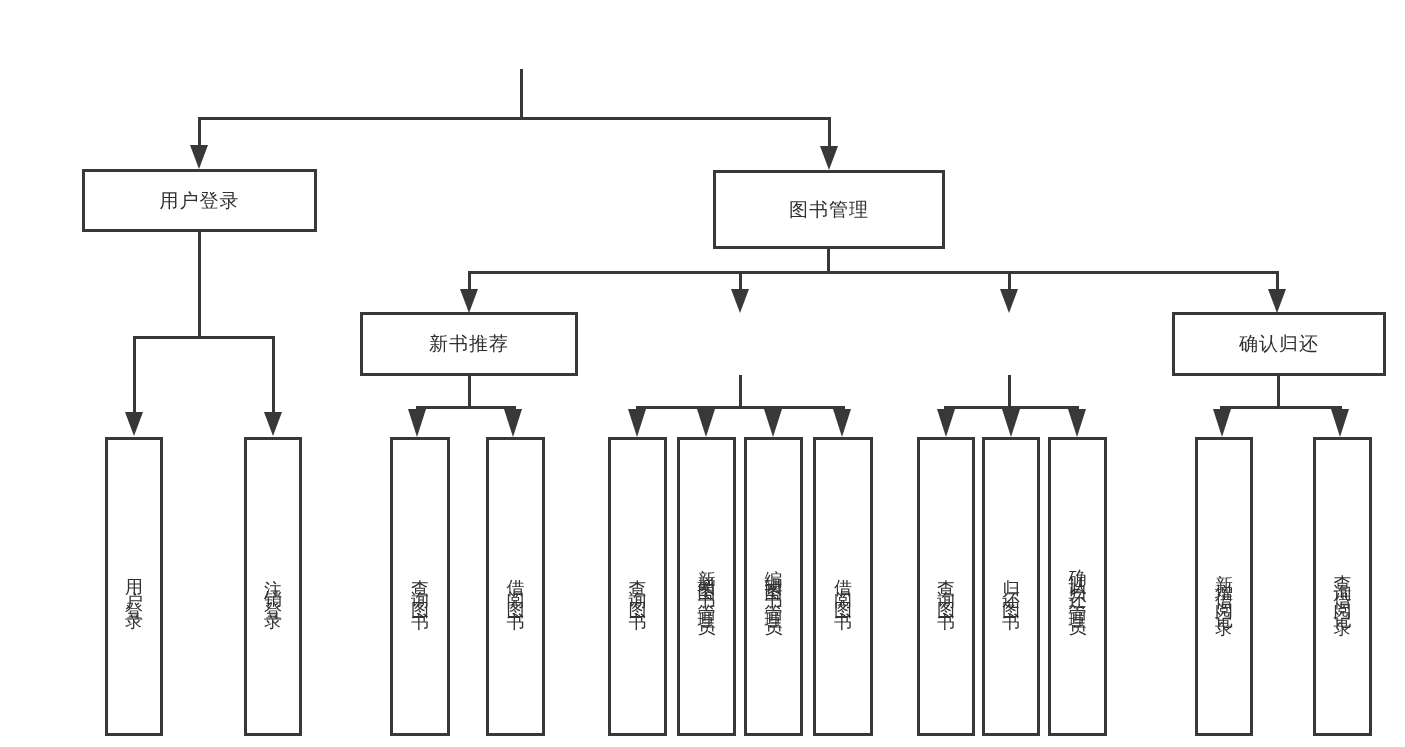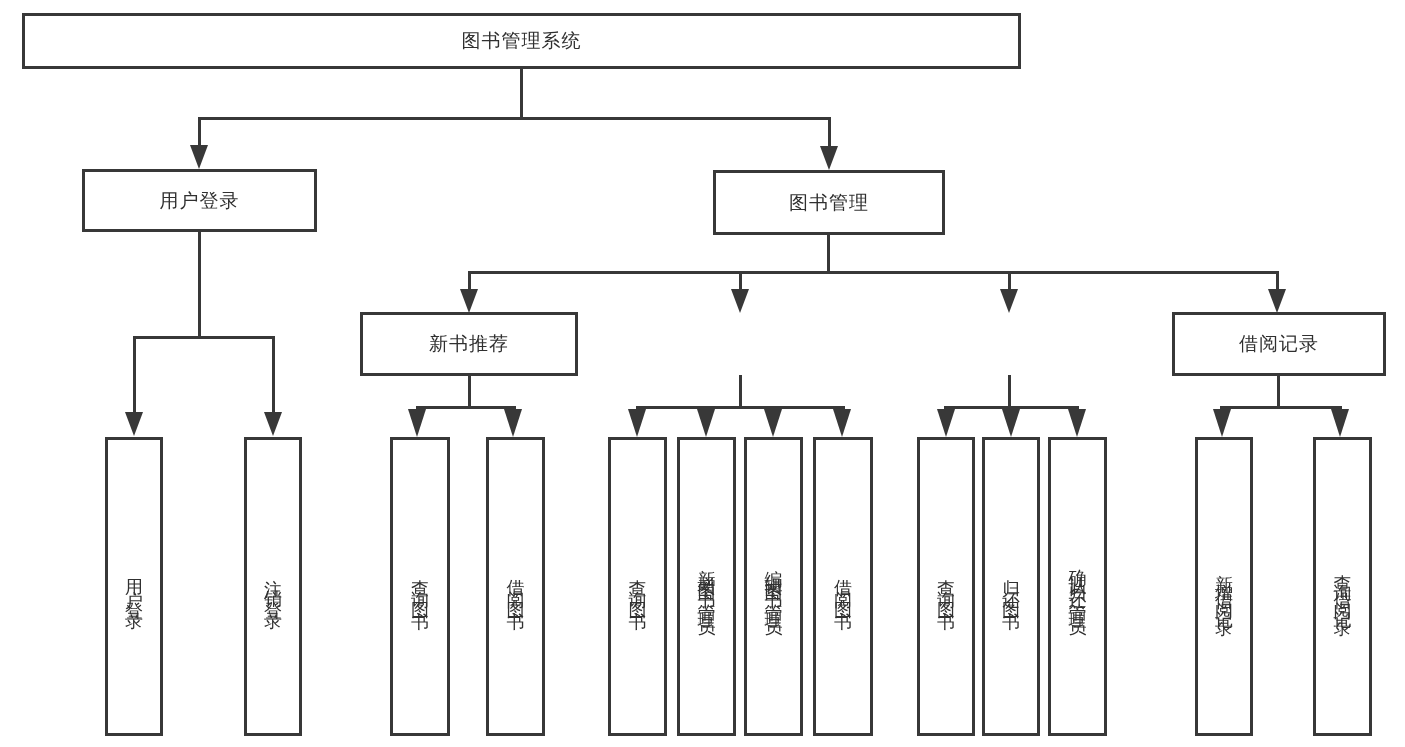--- a/index.html
+++ b/index.html
@@ -103,27 +103,26 @@
 
   <div class="hline" style="left:944px;top:406px;width:135px;height:3px;"></div>
   <div class="arr leaf" style="left:937px;top:409px;"></div>
   <div class="arr leaf" style="left:1002px;top:409px;"></div>
   <div class="arr leaf" style="left:1068px;top:409px;"></div>
 
   <div class="hline" style="left:1220px;top:406px;width:122px;height:3px;"></div>
   <div class="arr leaf" style="left:1213px;top:409px;"></div>
   <div class="arr leaf" style="left:1331px;top:409px;"></div>
 
-  <div class="box" style="left:22px;top:13px;width:999px;height:56px;">图书管理系统</div>
 
   <div class="box" style="left:82px;top:169px;width:235px;height:63px;">用户登录</div>
-  <div class="box" style="left:713px;top:170px;width:232px;height:65px;">图书管理</div>
+  <div class="box" style="left:713px;top:170px;width:232px;height:79px;">图书管理</div>
 
   <div class="box" style="left:360px;top:312px;width:218px;height:64px;">新书推荐</div>
-  <div class="box" style="left:1172px;top:312px;width:214px;height:64px;">借阅记录</div>
+  <div class="box" style="left:1172px;top:312px;width:214px;height:64px;">确认归还</div>
 
   <div class="box vbox" style="left:105px;top:437px;width:58px;height:299px;">用户登录</div>
   <div class="box vbox" style="left:244px;top:437px;width:58px;height:299px;">注销登录</div>
 
   <div class="box vbox" style="left:390px;top:437px;width:60px;height:299px;">查询图书</div>
   <div class="box vbox" style="left:486px;top:437px;width:59px;height:299px;">借阅图书</div>
 
   <div class="box vbox" style="left:608px;top:437px;width:59px;height:299px;">查询图书</div>
   <div class="box vbox" style="left:677px;top:437px;width:59px;height:299px;letter-spacing:7px;">新增图书（管理员）</div>
   <div class="box vbox" style="left:744px;top:437px;width:59px;height:299px;letter-spacing:7px;">编辑图书（管理员）</div>

